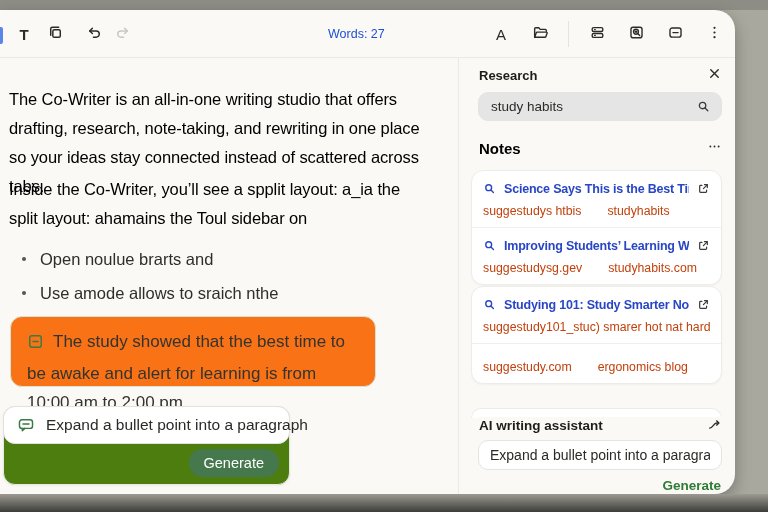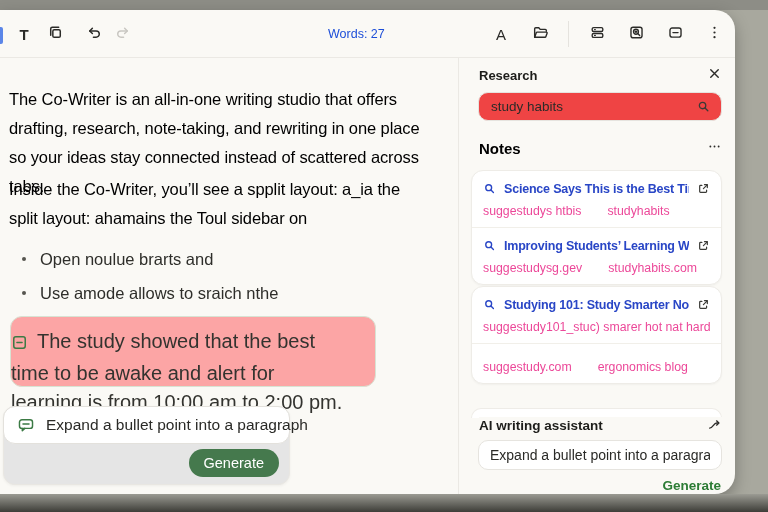--- a/index.html
+++ b/index.html
@@ -35,27 +35,27 @@
   .editor { position:absolute; left:0; top:48px; width:458px; height:436px; }
   .editor p { position:absolute; left:9px; width:424px; font-size:16.5px; line-height:29px;
               color:#000000; letter-spacing:-0.1px; }
   .p1 { top:27px; }
   .p2 { top:117px; }
   .bullets { position:absolute; left:22px; top:184px; list-style:none; }
   .bullets li { display:flex; align-items:center; height:34px; font-size:16.5px; color:#2e2e2a; }
   .dot { width:4px; height:4px; border-radius:50%; background:#55554f; margin-right:14px; flex:0 0 auto; }
 
   .callout { position:absolute; left:10px; top:258px; width:366px; height:71px;
-             background:#fca5a5; border:1px solid #d8e3d3; border-radius:12px;
-             padding:10px 26px 10px 0; font-size:20px; line-height:29px; color:#33332f; }
+             background:#f97316; border:1px solid #d8e3d3; border-radius:12px;
+             padding:10px 26px 10px 16px; font-size:17px; line-height:29px; color:#33332f; }
   .callout-icon { display:inline-block; vertical-align:-3px; margin-right:9px; color:#3b7a44; }
   .callout-icon svg { width:17px; height:17px; }
 
   .prompt-card { position:absolute; left:3px; top:348px; width:287px; height:79px;
-                 background:#e5e5e5; border:1px solid #e9e7e2; border-radius:12px;
+                 background:#4d7c0f; border:1px solid #e9e7e2; border-radius:12px;
                  box-shadow:0 1px 3px rgba(0,0,0,.05); }
   .prompt-input { position:absolute; left:-1px; right:-1px; top:-1px; height:38px;
                   background:#fff; border:1px solid #e3e1dc; border-radius:12px;
                   display:flex; align-items:center; gap:11px; padding:0 13px; cursor:text; }
   .prompt-input .chat-icon { color:#3b7a44; display:flex; }
   .prompt-input .chat-icon svg { width:18px; height:18px; }
   .prompt-text { font-size:15.5px; color:#2a2a27; white-space:nowrap; }
   .generate-btn { position:absolute; right:10px; bottom:7px; height:28px; padding:0 15px;
                   background:#45794d; color:#fff; border:none; border-radius:14px;
                   font-size:14.5px; font-family:inherit; cursor:pointer; }
@@ -63,21 +63,21 @@
   
   .sidebar { position:absolute; left:458px; top:48px; width:277px; height:436px;
              border-left:1px solid #ebe9e4; }
   .panel-head { position:absolute; left:20px; right:13px; top:8px; height:18px;
                 display:flex; align-items:center; justify-content:space-between; }
   .panel-title { font-size:13px; font-weight:700; color:#1d1d1a; }
   .icon-btn { background:none; border:none; padding:0; color:#2b2b28; cursor:pointer;
               display:flex; align-items:center; }
   .icon-btn svg { width:15px; height:15px; }
   .searchbox { position:absolute; left:19px; right:13px; top:34px; height:29px;
-               background:#ef4444; border:1px solid #e6e4df; border-radius:10px;
+               background:#e5e5e5; border:1px solid #e6e4df; border-radius:10px;
                display:flex; align-items:center; padding:0 10px 0 12px; }
   .searchbox input { flex:1; border:none; outline:none; background:none; font-family:inherit;
                      font-size:13.5px; color:#2b2b28; }
   .searchbox .mag { color:#3a3a36; display:flex; }
   .searchbox .mag svg { width:15px; height:15px; }
 
   .notes-head { position:absolute; left:20px; right:13px; top:81px; height:18px;
                 display:flex; align-items:center; justify-content:space-between; }
   .notes-title { font-size:15px; font-weight:700; color:#000000; }
 
@@ -88,21 +88,21 @@
   .g2 { top:228px; }
   .note { padding:9px 11px 9px 11px; cursor:pointer; }
   .note + .note { border-top:1px solid #f1efe9; }
   .note-title-row { display:flex; align-items:center; gap:8px; height:17px; }
   .note-mag { color:#2946c6; flex:0 0 auto; display:flex; }
   .note-mag svg { width:13px; height:13px; }
   .note-link { flex:1; min-width:0; font-size:12.5px; font-weight:600; letter-spacing:-0.2px;
                color:#2946c6; white-space:nowrap; overflow:hidden; text-decoration:none; }
   .note-ext { color:#3a3a36; flex:0 0 auto; display:flex; cursor:pointer; }
   .note-ext svg { width:13px; height:13px; }
-  .note-sources { margin-top:7px; display:flex; gap:26px; font-size:12.3px; color:#ec4899;
+  .note-sources { margin-top:7px; display:flex; gap:26px; font-size:12.3px; color:#c2410c;
                   white-space:nowrap; overflow:hidden; }
 
   .partial-card { position:absolute; left:12px; right:13px; top:350px; height:10px;
                   background:#fff; border:1px solid #eeece7; border-bottom:none;
                   border-radius:10px 10px 0 0; }
 
   .assistant-head { position:absolute; left:20px; right:13px; top:359px; height:17px;
                     display:flex; align-items:center; justify-content:space-between;
                     background:#FAF9F5; }
   .assistant-title { font-size:13.5px; font-weight:700; color:#1d1d1a; }

